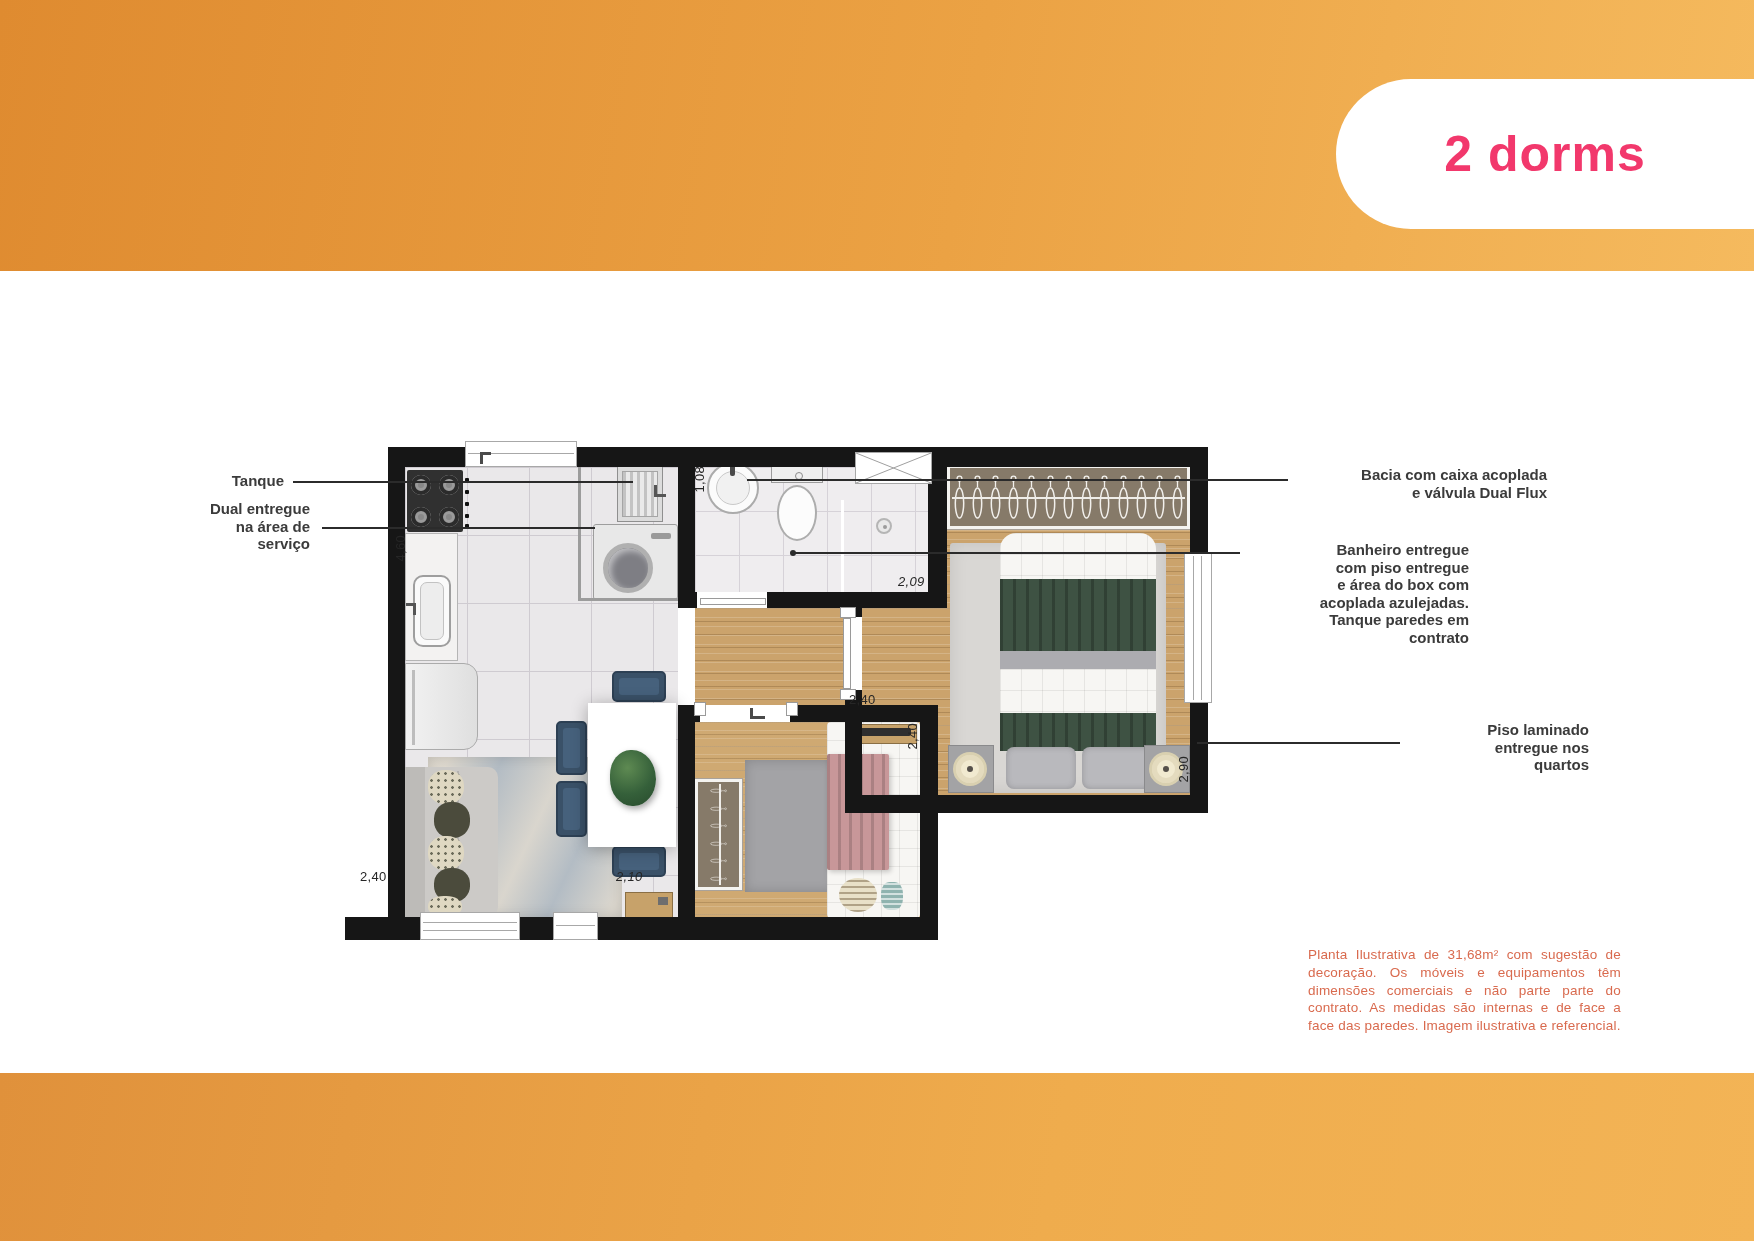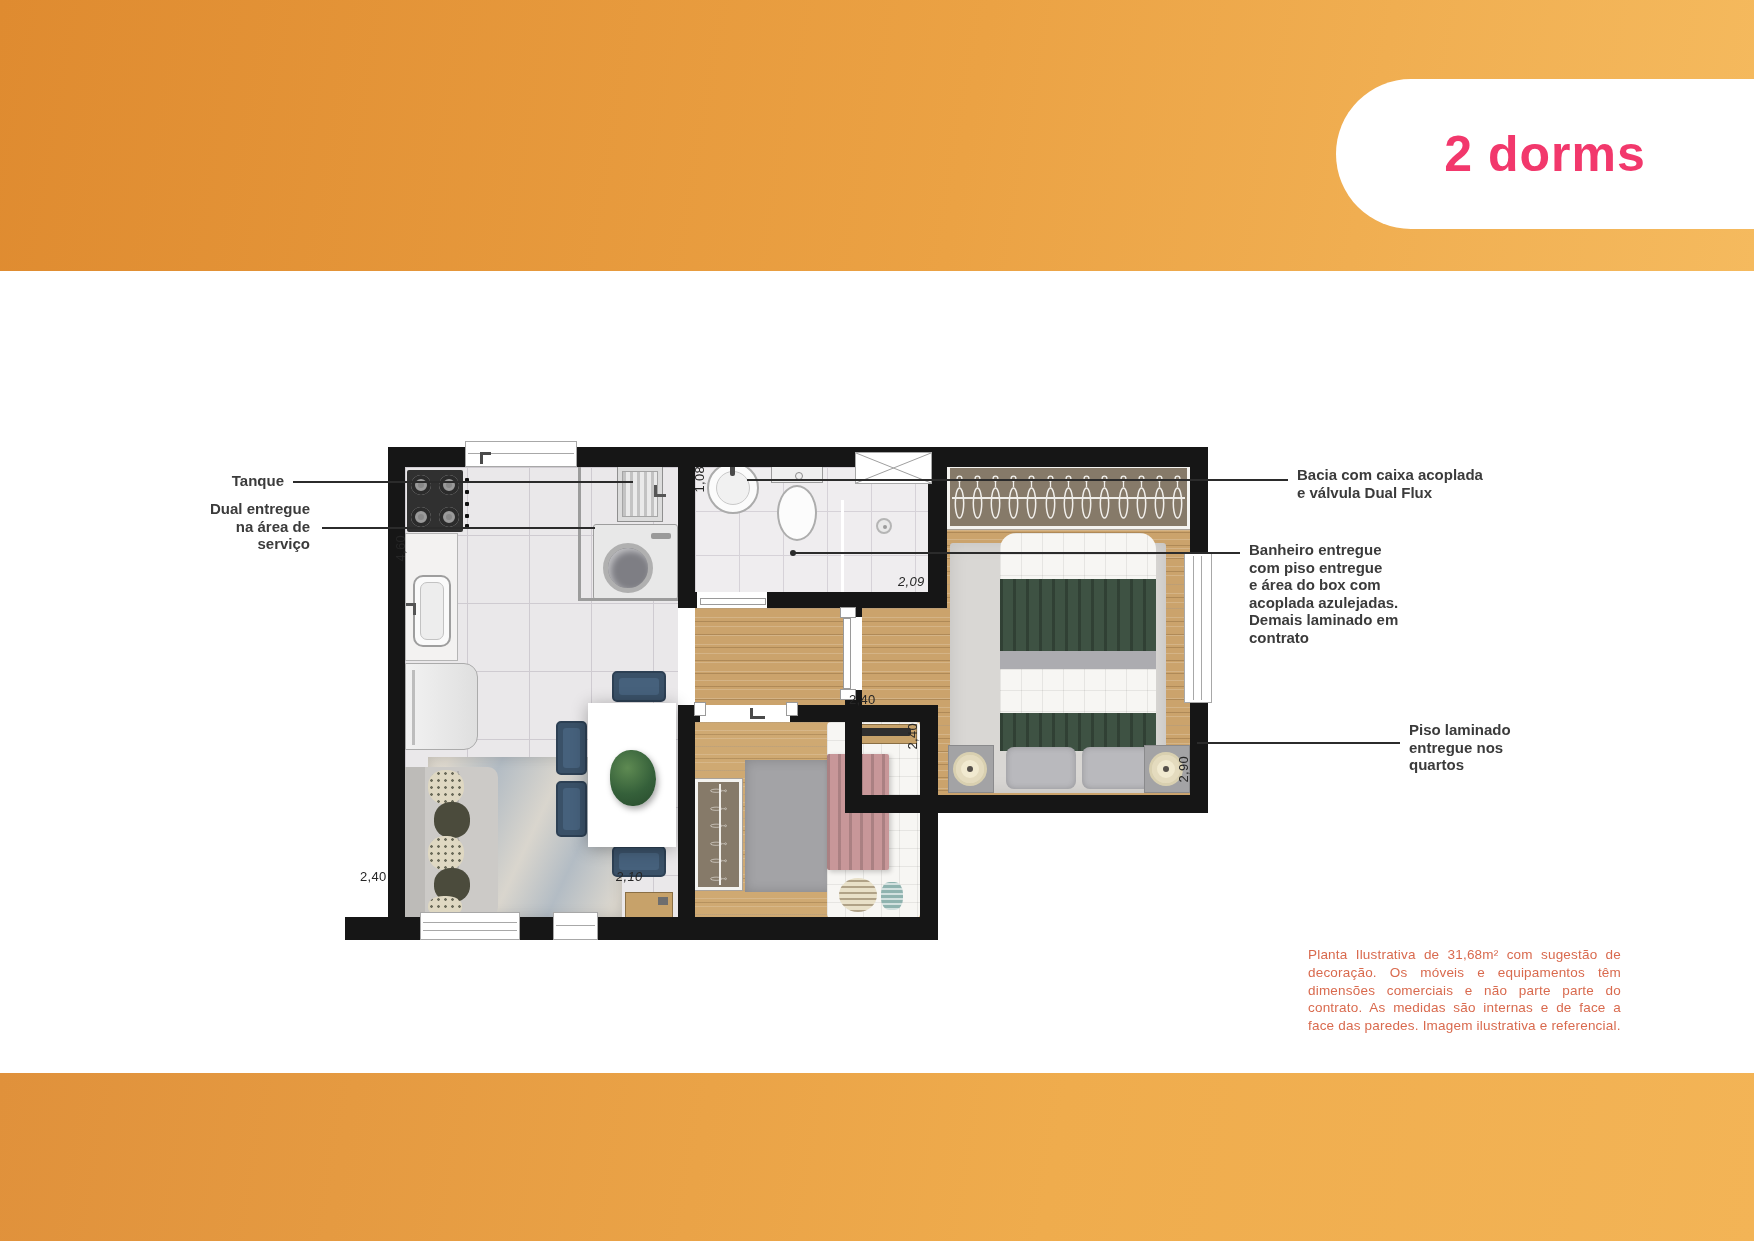--- a/index.html
+++ b/index.html
@@ -7,21 +7,21 @@
           font-family:"Liberation Sans",sans-serif;}
   
   .band-top{position:absolute;left:0;top:0;width:1754px;height:271px;z-index:5;
     background:linear-gradient(100deg,#DF8B30 0%,#EBA244 55%,#F5BA5E 100%);}
   .band-bottom{position:absolute;left:0;top:1073px;width:1754px;height:168px;z-index:5;
     background:linear-gradient(100deg,#E0913B 0%,#EFAC4D 60%,#F3B456 100%);}
   .badge{position:absolute;left:1336px;top:79px;width:418px;height:150px;background:#FFFFFF;
     border-radius:75px 0 0 75px;display:flex;align-items:center;justify-content:center;}
   .badge-label{font-size:50px;font-weight:800;color:#F2386C;letter-spacing:1px;}
   
-  .note{position:absolute;z-index:60;font-weight:700;font-size:15px;line-height:17.5px;color:#3B3B3B;}
+  .note{position:absolute;z-index:60;font-weight:700;font-size:15px;line-height:17.5px;color:#3B3B3B;text-align:right;}
   .note .ln{display:block;}
   .note.r{text-align:right;}
   .leader{position:absolute;height:2px;background:#2B2B2B;z-index:58;}
   .ldot{position:absolute;width:6px;height:6px;border-radius:50%;background:#2B2B2B;z-index:58;}
   .disclaimer{position:absolute;left:1308px;top:946px;width:313px;z-index:60;color:#D96A4E;
     font-size:13.5px;line-height:17.8px;letter-spacing:.2px;text-align:justify;font-weight:500;}
   
   .wall{position:absolute;background:#161616;z-index:30;}
   .win{position:absolute;background:#FFF;border:1px solid #A8A8A8;z-index:35;box-sizing:border-box;}
   .dim{position:absolute;font-size:13px;color:#262626;z-index:40;letter-spacing:.3px;}
@@ -360,21 +360,21 @@
       <span class="ln">Bacia com caixa acoplada</span>
       <span class="ln">e válvula Dual Flux</span>
     </div>
   <div class="leader" style="left:747px;top:479px;width:541px;"></div>
 
   <div class="note" style="left:1249px;top:541px;width:220px;">
       <span class="ln">Banheiro entregue</span>
       <span class="ln">com piso entregue</span>
       <span class="ln">e área do box com</span>
       <span class="ln">acoplada azulejadas.</span>
-      <span class="ln">Demais laminado em</span>
+      <span class="ln">Tanque paredes em</span>
       <span class="ln">contrato</span>
     </div>
   <div class="leader" style="left:793px;top:552px;width:447px;"></div>
   <div class="ldot" style="left:790px;top:550px;"></div>
 
   <div class="note" style="left:1409px;top:721px;width:180px;">
       <span class="ln">Piso laminado</span>
       <span class="ln">entregue nos</span>
       <span class="ln">quartos</span>
     </div>

